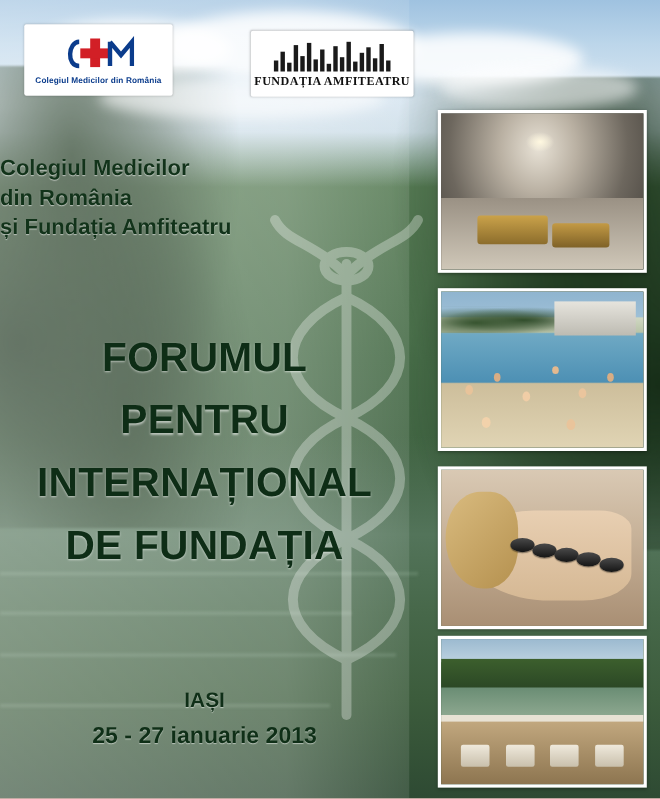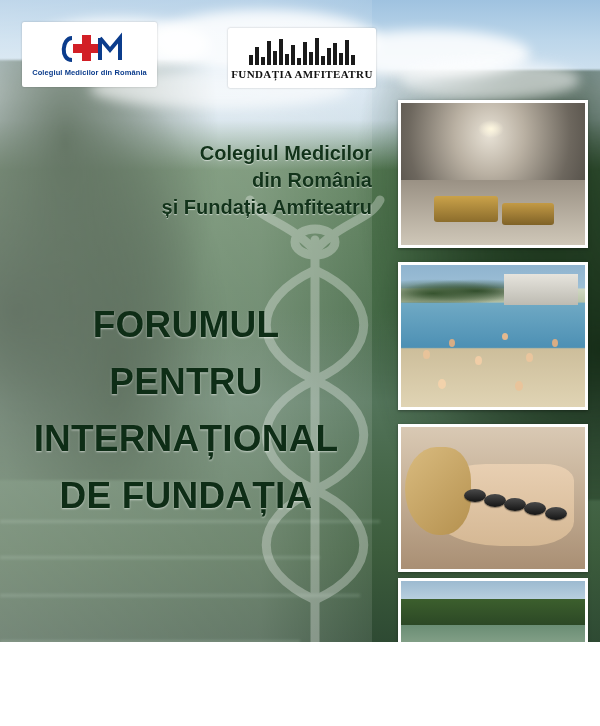--- a/index.html
+++ b/index.html
@@ -10,21 +10,21 @@
     width: 600px;
     height: 726px;
     font-family: "Liberation Sans", sans-serif;
     background: #ffffff;
     overflow: hidden;
   }
 
   .poster {
     position: relative;
     width: 600px;
-    height: 642px;
+    height: 726px;
     overflow: hidden;
     background: #fca5a5;
   }
 
   
   .bg-photo {
     position: absolute;
     inset: 0;
     background:
       
@@ -156,21 +156,21 @@
     margin-top: 3px;
     white-space: nowrap;
     font-family: Liberation Serif, serif;
   }
 
   
   .org-block {
     position: absolute;
     left: 0; top: 140px;
     width: 372px;
-    text-align: right;
+    text-align: left;
     color: #12331a;
     font-weight: bold;
     font-size: 20px;
     line-height: 27px;
     text-shadow: 0 1px 1px rgba(255,255,255,0.55);
   }
   .organizeaza {
     position: absolute;
     left: 0; top: 228px;
     width: 372px;
@@ -411,20 +411,24 @@
   </div>
 
 
   <div class="title-block">
     <div>FORUMUL</div>
     <div>PENTRU</div>
     <div>INTERNAȚIONAL</div>
     <div>DE FUNDAȚIA</div>
   </div>
 
+  <div class="footer-block">
+    <div class="city">IAȘI</div>
+    <div>25 - 27 ianuarie 2013</div>
+  </div>
 
   <div class="photo p1">
     <div class="ph-salt">
       <div class="lamp"></div>
       <div class="floor"></div>
       <div class="rig"></div>
       <div class="rig2"></div>
     </div>
   </div>
 

